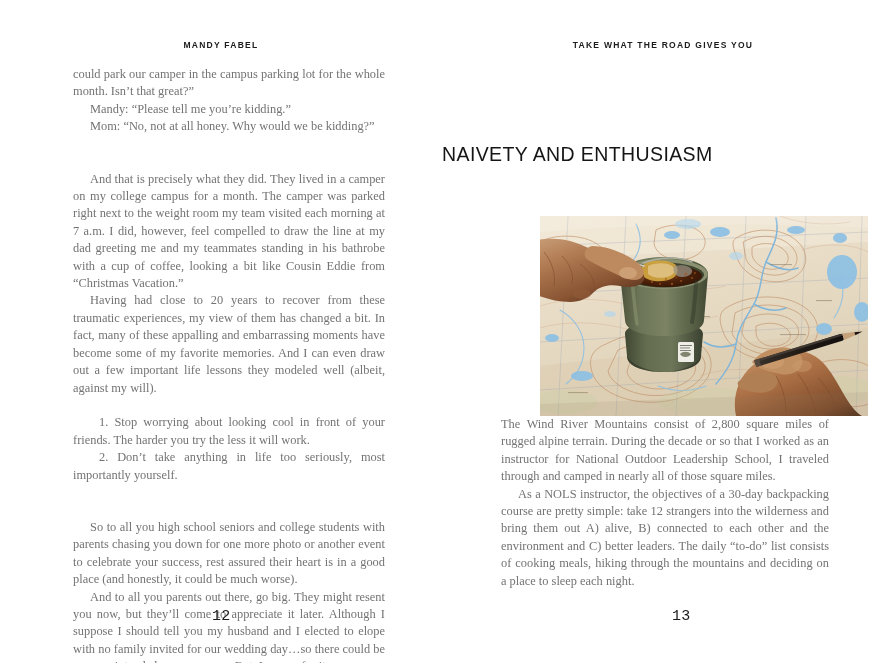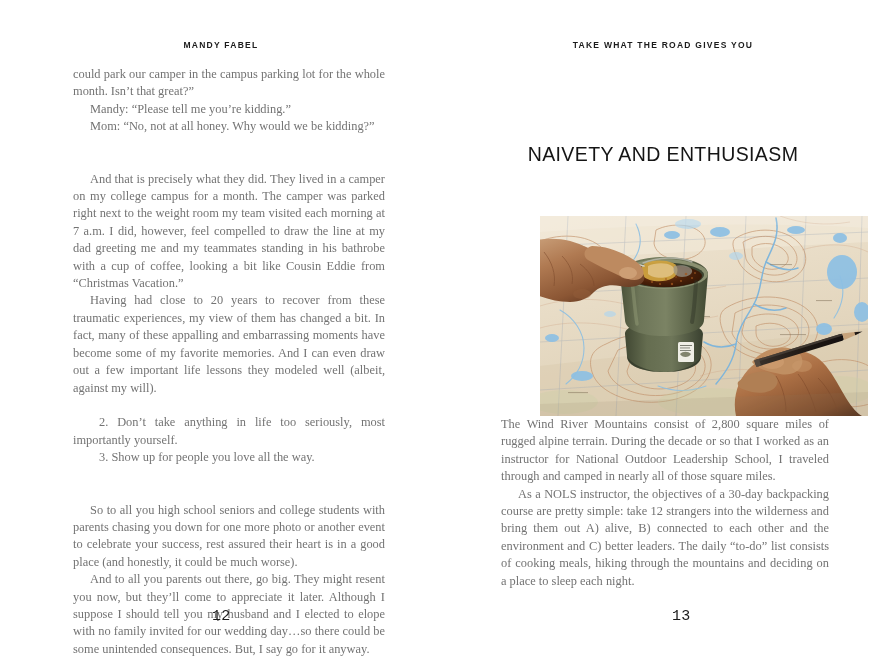--- a/index.html
+++ b/index.html
@@ -75,21 +75,20 @@
     text-indent: 26px;
     text-align: justify;
   }
 
   
   .chapter-title {
     position: absolute;
     top: 143px;
     left: 0;
     width: 442px;
-    text-align: center;
     font-family: "Liberation Sans", sans-serif;
     font-size: 19.5px;
     font-weight: 400;
     letter-spacing: 0.4px;
     color: #151515;
     white-space: nowrap;
   }
 
   
   .figure {
@@ -136,22 +135,22 @@
 
       <p class="para indent">Mandy: “Please tell me you’re kidding.”</p>
 
       <p class="para indent">Mom: “No, not at all honey. Why would we be kidding?”</p>
 
       <p class="para indent gap-before">And that is precisely what they did. They lived in a camper on my college campus for a month. The camper was parked right next to the weight room my team visited each morning at 7 a.m. I did, however, feel compelled to draw the line at my dad greeting me and my teammates standing in his bathrobe with a cup of coffee, looking a bit like Cousin Eddie from “Christmas Vacation.”</p>
 
       <p class="para indent">Having had close to 20 years to recover from these traumatic experiences, my view of them has changed a bit. In fact, many of these appalling and embarrassing moments have become some of my favorite memories. And I can even draw out a few important life lessons they modeled well (albeit, against my will).</p>
 
       <div class="list-block">
+        <p class="list-item">1. Stop worrying about looking cool in front of your friends. The harder you try the less it will work.</p>
         <p class="list-item">2. Don’t take anything in life too seriously, most impor­tantly yourself.</p>
-        <p class="list-item">3. Show up for people you love all the way.</p>
       </div>
 
       <p class="para indent gap-before">So to all you high school seniors and college students with parents chasing you down for one more photo or another event to celebrate your success, rest assured their heart is in a good place (and honestly, it could be much worse).</p>
 
       <p class="para indent">And to all you parents out there, go big. They might resent you now, but they’ll come to appreciate it later. Although I suppose I should tell you my husband and I elected to elope with no family invited for our wedding day…so there could be some unintended consequences. But, I say go for it anyway.</p>
     </div>
 
     <div class="folio">12</div>
   </div>
 

